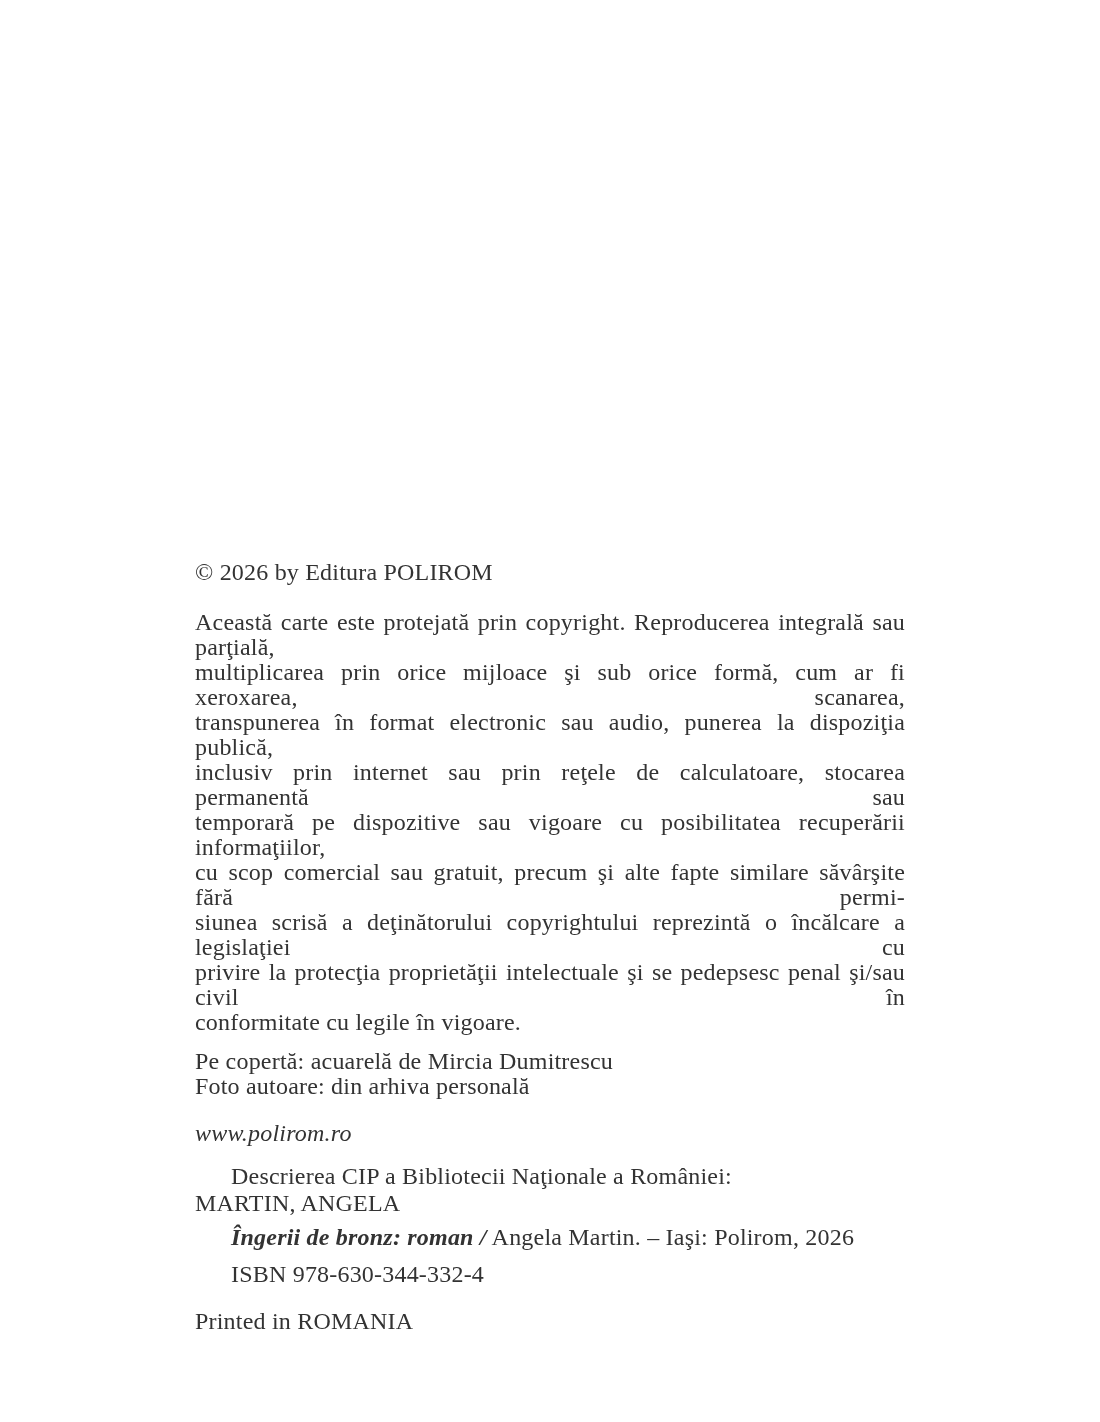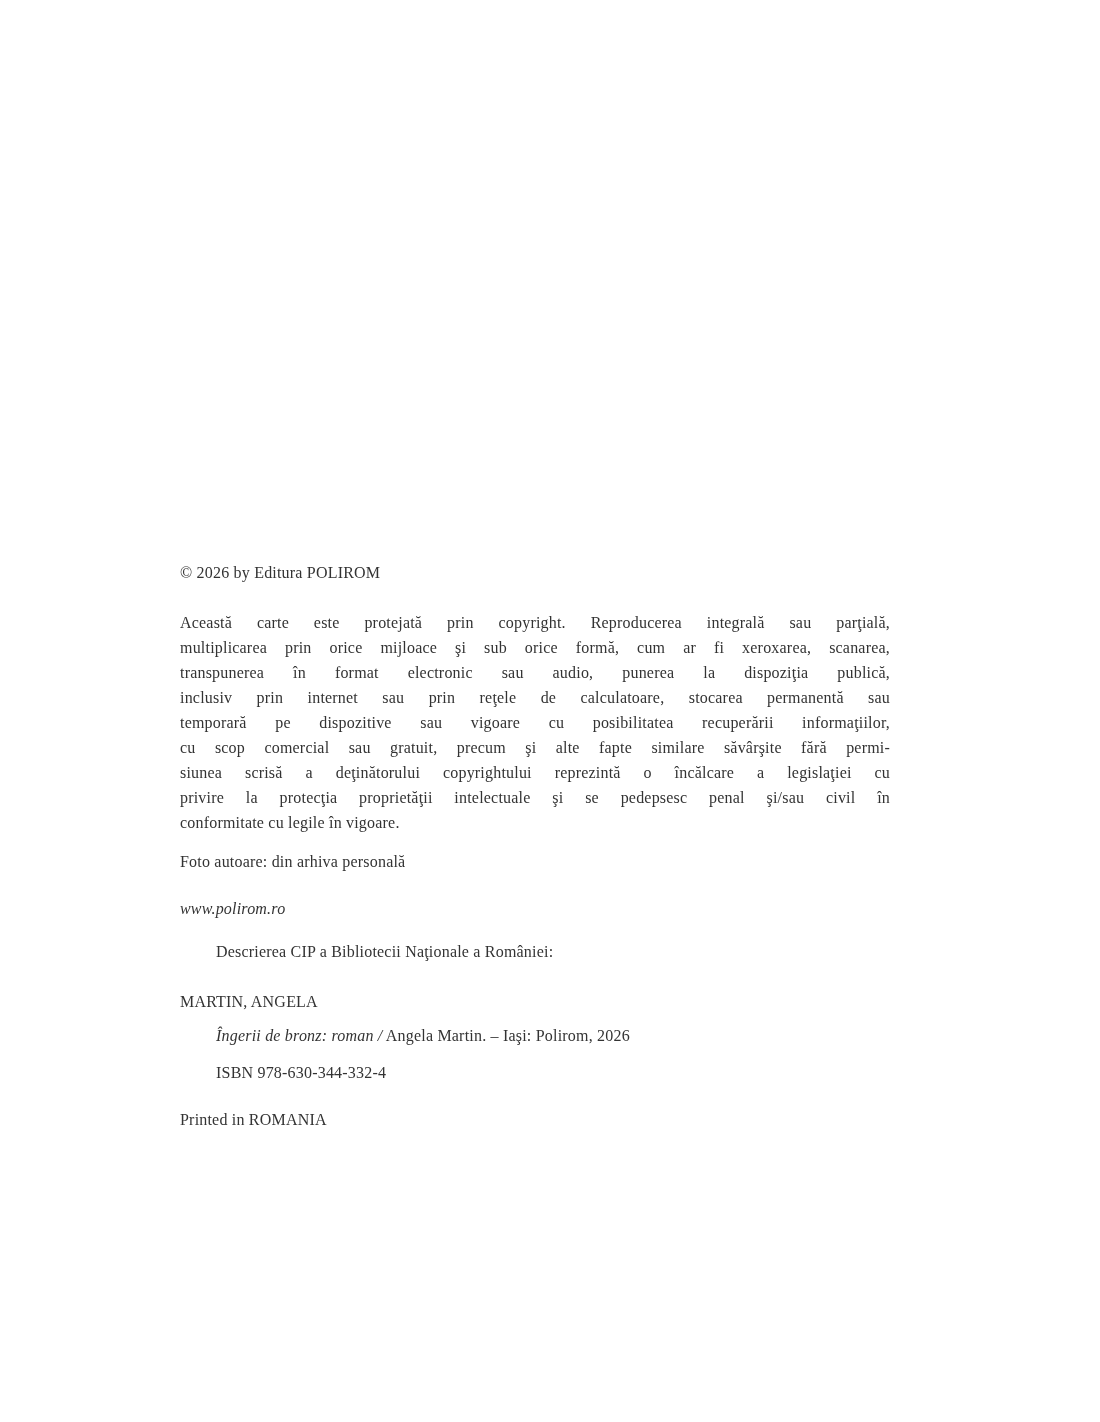--- a/index.html
+++ b/index.html
@@ -9,47 +9,47 @@
   }
   body {
     width: 1100px;
     height: 1422px;
     position: relative;
     font-family: "Liberation Serif", "DejaVu Serif", serif;
     color: #333333;
   }
   .page-content {
     position: absolute;
-    left: 180px;
+    left: 195px;
     top: 560px;
     width: 710px;
-    font-size: 16px;
+    font-size: 24px;
     line-height: 25px;
     letter-spacing: 0.2px;
   }
   .block { margin: 0; }
   .jline {
     text-align: justify;
     text-align-last: justify;
     white-space: normal;
   }
   .jline.last {
     text-align-last: left;
   }
   .copyright-paragraph { margin-top: 25px; }
   .credits-block { margin-top: 14px; }
   .website-block { margin-top: 22px; font-style: italic; }
   .publisher-block { margin-top: 16px; }
   .cip-heading { margin-top: 18px; margin-left: 36px; }
-  .cip-author { margin-top: 25px; }
+  .cip-author { margin-top: 2px; }
   .cip-title-line { margin-top: 9px; padding-left: 36px; }
   .isbn-line { margin-top: 12px; padding-left: 36px; }
   .udc-line { margin-top: 24px; }
   .printed-line { margin-top: 22px; }
-  .bold-italic { font-weight: normal; font-style: italic; text-align: right; }
+  .bold-italic { font-weight: bold; font-style: italic; text-align: right; }
   p { margin: 0; }
 </style>
 </head>
 <body>
 
 <div class="page-content">
 
   <p class="block copyright-notice">© 2026 by Editura POLIROM</p>
 
   <div class="block copyright-paragraph">
@@ -58,20 +58,21 @@
     <div class="jline">transpunerea în format electronic sau audio, punerea la dispoziţia publică,</div>
     <div class="jline">inclusiv prin internet sau prin reţele de calculatoare, stocarea permanentă sau</div>
     <div class="jline">temporară pe dispozitive sau vigoare cu posibilitatea recuperării informaţiilor,</div>
     <div class="jline">cu scop comercial sau gratuit, precum şi alte fapte similare săvârşite fără permi-</div>
     <div class="jline">siunea scrisă a deţinătorului copyrightului reprezintă o încălcare a legislaţiei cu</div>
     <div class="jline">privire la protecţia proprietăţii intelectuale şi se pedepsesc penal şi/sau civil în</div>
     <div class="jline last">conformitate cu legile în vigoare.</div>
   </div>
 
   <div class="block credits-block">
+    <p>Pe copertă: acuarelă de Mircia Dumitrescu</p>
     <p>Foto autoare: din arhiva personală</p>
   </div>
 
   <p class="block website-block">www.polirom.ro</p>
 
 
   <p class="block cip-heading">Descrierea CIP a Bibliotecii Naţionale a României:</p>
 
   <p class="block cip-author">MARTIN, ANGELA</p>
 

